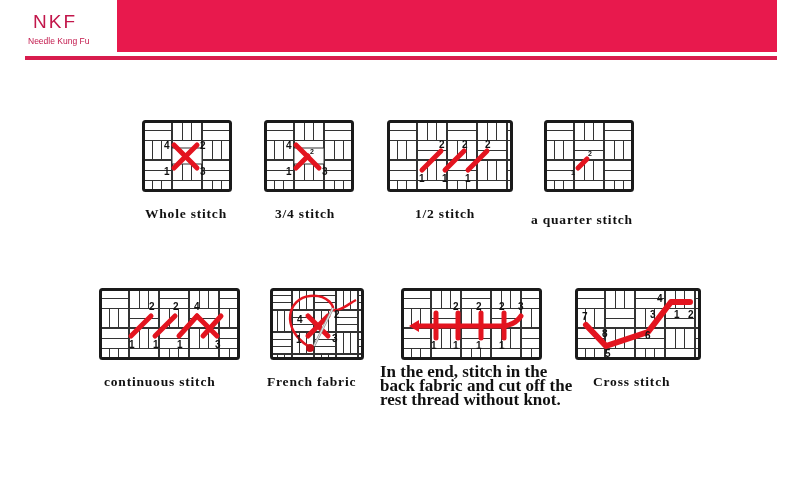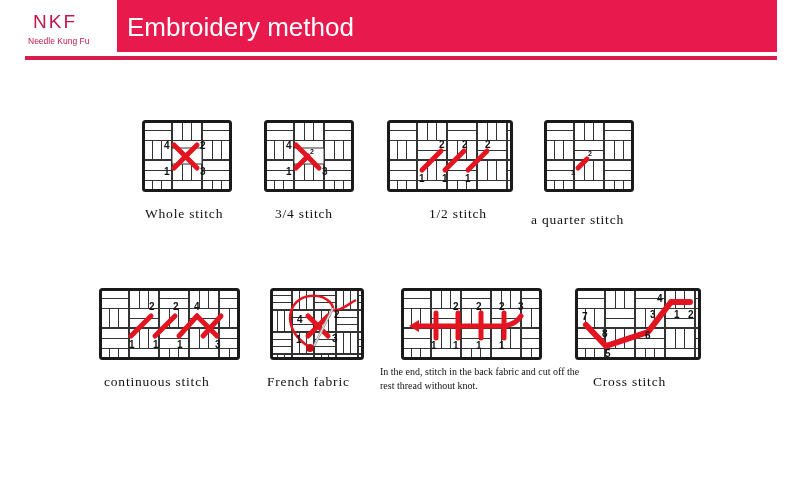--- a/index.html
+++ b/index.html
@@ -6,32 +6,31 @@
   body { width:800px; height:480px; background:#ffffff; position:relative; overflow:hidden; font-family:"Liberation Serif", serif; }
   .logo { position:absolute; left:27px; top:6px; width:88px; height:44px; }
   .logo-mark { position:absolute; left:6px; top:3px; font-family:"Liberation Sans", sans-serif; font-size:19px; color:#c2174b; letter-spacing:2px; font-weight:normal; line-height:26px; }
   .logo-sub { position:absolute; left:1px; top:30px; font-family:"Liberation Sans", sans-serif; font-size:8.5px; color:#c2174b; white-space:nowrap; }
   .header-bar { position:absolute; left:117px; top:0; width:660px; height:52px; background:#e8194d; }
   .header-title { position:absolute; left:10px; top:12px; font-family:"Liberation Sans", sans-serif; font-size:26px; color:#ffffff; }
   .header-sub { position:absolute; right:6px; top:31px; font-family:"Liberation Sans", sans-serif; font-size:12.5px; color:#ffffff; white-space:nowrap; }
   .header-rule { position:absolute; left:25px; top:56px; width:752px; height:4px; background:#d81c4d; }
   .diagram { position:absolute; }
   .diagram svg { display:block; }
-  .caption { position:absolute; font-family:"Liberation Serif", serif; font-weight:normal; font-size:13.5px; color:#111; white-space:nowrap; letter-spacing:0.8px; }
-  .caption.multi { white-space:normal; letter-spacing:0; line-height:14px; font-size:10px; }
+  .caption { position:absolute; font-family:"Liberation Serif", serif; font-weight:bold; font-size:13.5px; color:#111; white-space:nowrap; letter-spacing:0.8px; }
+  .caption.multi { white-space:normal; letter-spacing:0; line-height:14px; font-size:17px; }
 </style>
 </head>
 <body>
 
 <div class="logo">
   <div class="logo-mark">NKF</div>
   <div class="logo-sub">Needle Kung Fu</div>
 </div>
 <div class="header-bar">
-  <div class="header-title">Embroidery method</div>
 </div>
 <div class="header-rule"></div>
 
 <svg width="0" height="0" style="position:absolute">
   <defs>
     <pattern id="weave" x="0" y="0" width="44" height="44" patternUnits="userSpaceOnUse">
       <rect width="44" height="44" fill="#fff"></rect>
       <g stroke="#333" stroke-width="1" fill="none">
 
         <rect x="0.5" y="0.5" width="21" height="7"></rect>
@@ -116,21 +115,21 @@
     <g font-family="Liberation Sans, sans-serif" font-weight="bold" font-size="10" fill="#111">
       <text x="52" y="28">2</text>
         <text x="75" y="28">2</text>
         <text x="98" y="28">2</text>
       <text x="32" y="62">1</text>
         <text x="55" y="62">1</text>
         <text x="78" y="62">1</text>
     </g>
   </svg>
 </div>
-<div class="caption" style="left:429px; top:206px;">1/2 stitch</div>
+<div class="caption" style="left:415px; top:206px;">1/2 stitch</div>
 
 <div class="diagram" style="left:544px; top:120px;">
   <svg width="90" height="72" viewBox="0 0 90 72">
     <rect x="1.5" y="1.5" width="87" height="69" fill="url(#weave-big)" stroke="#1a1a1a" stroke-width="3" rx="2"></rect>
     <line x1="34" y1="48" x2="43" y2="39" stroke="#e3141f" stroke-width="5" stroke-linecap="round"></line>
     <g font-family="Liberation Sans, sans-serif" font-weight="bold" font-size="7" fill="#111">
       <text x="44" y="36">2</text>
         <text x="27" y="55">1</text>
     </g>
   </svg>

